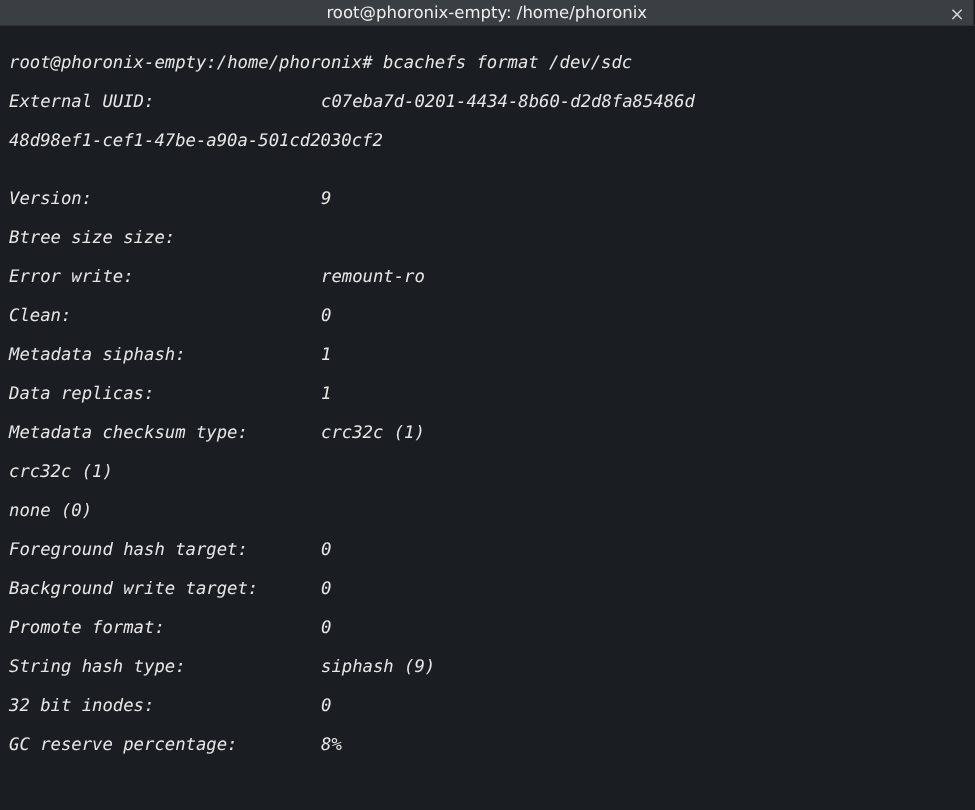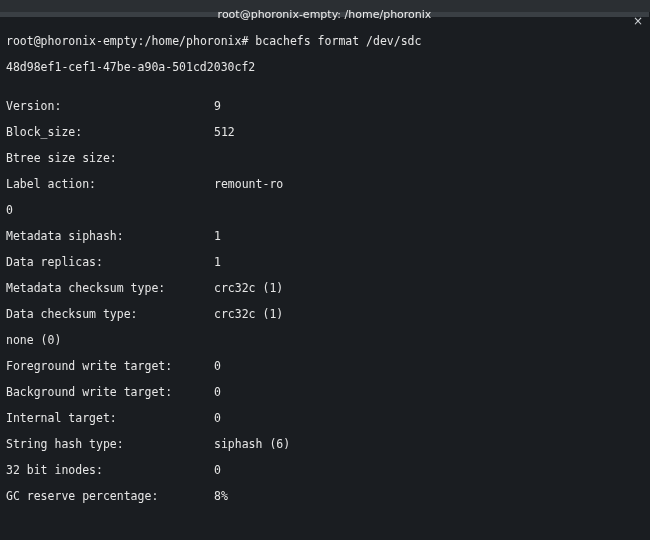--- a/index.html
+++ b/index.html
@@ -24,21 +24,20 @@
     flex: 1;
     display: flex;
     align-items: center;
     justify-content: center;
     position: relative;
     color: #9aa1a8;
     background: #24282c;
     border-right: 1px solid #1a1d21;
     padding: 0 6px;
     min-width: 0;
-    margin-top: 12px;
   }
   .tab.active {
     background: #3a3f44;
     color: #eeeeee;
   }
   .tab .title {
     white-space: nowrap;
     overflow: hidden;
     text-overflow: ellipsis;
     flex: 1;
@@ -48,52 +47,52 @@
     position: absolute;
     right: 6px;
     top: 0;
     font-size: 12px;
     color: #cfd3d7;
   }
   .term {
     padding: 4px 6px 6px 6px;
     white-space: pre;
   }
-  .row { display: flex; }
+  .row { display: flex; font-style: italic; }
   .label { width: 208px; flex: 0 0 208px; }
   .val   { flex: 1; }
 </style>
 </head>
 <body>
 
 <div class="tabbar">
   <div class="tab active">
     <span class="title">root@phoronix-empty: /home/phoronix</span>
     <span class="close">×</span>
   </div>
 </div>
 
 <div class="term">
 <div class="row"><span>root@phoronix-empty</span>:<span>/home/phoronix</span># <span>bcachefs format /dev/sdc</span></div>
+<div class="row"><span class="label">External UUID:</span><span class="val">c07eba7d-0201-4434-8b60-d2d8fa85486d</span></div>
 <div class="row"><span class="val">48d98ef1-cef1-47be-a90a-501cd2030cf2</span></div>
 <div class="row"><span class="val"></span></div>
 <div class="row"><span class="label">Version:</span><span class="val">9</span></div>
-<div class="row"><span class="label">Block_size:</span><span class="val">512</span></div>
 <div class="row"><span class="label">Btree size size:</span></div>
-<div class="row"><span class="label">Label action:</span><span class="val">remount-ro</span></div>
-<div class="row"><span class="val">0</span></div>
+<div class="row"><span class="label">Error write:</span><span class="val">remount-ro</span></div>
+<div class="row"><span class="label">Clean:</span><span class="val">0</span></div>
 <div class="row"><span class="label">Metadata siphash:</span><span class="val">1</span></div>
 <div class="row"><span class="label">Data replicas:</span><span class="val">1</span></div>
 <div class="row"><span class="label">Metadata checksum type:</span><span class="val">crc32c (1)</span></div>
-<div class="row"><span class="label">Data checksum type:</span><span class="val">crc32c (1)</span></div>
+<div class="row"><span class="val">crc32c (1)</span></div>
 <div class="row"><span class="val">none (0)</span></div>
-<div class="row"><span class="label">Foreground write target:</span><span class="val">0</span></div>
+<div class="row"><span class="label">Foreground hash target:</span><span class="val">0</span></div>
 <div class="row"><span class="label">Background write target:</span><span class="val">0</span></div>
-<div class="row"><span class="label">Internal target:</span><span class="val">0</span></div>
-<div class="row"><span class="label">String hash type:</span><span class="val">siphash (6)</span></div>
+<div class="row"><span class="label">Promote format:</span><span class="val">0</span></div>
+<div class="row"><span class="label">String hash type:</span><span class="val">siphash (9)</span></div>
 <div class="row"><span class="label">32 bit inodes:</span><span class="val">0</span></div>
 <div class="row"><span class="label">GC reserve percentage:</span><span class="val">8%</span></div>
 
 
 
 
 
 
 
 

